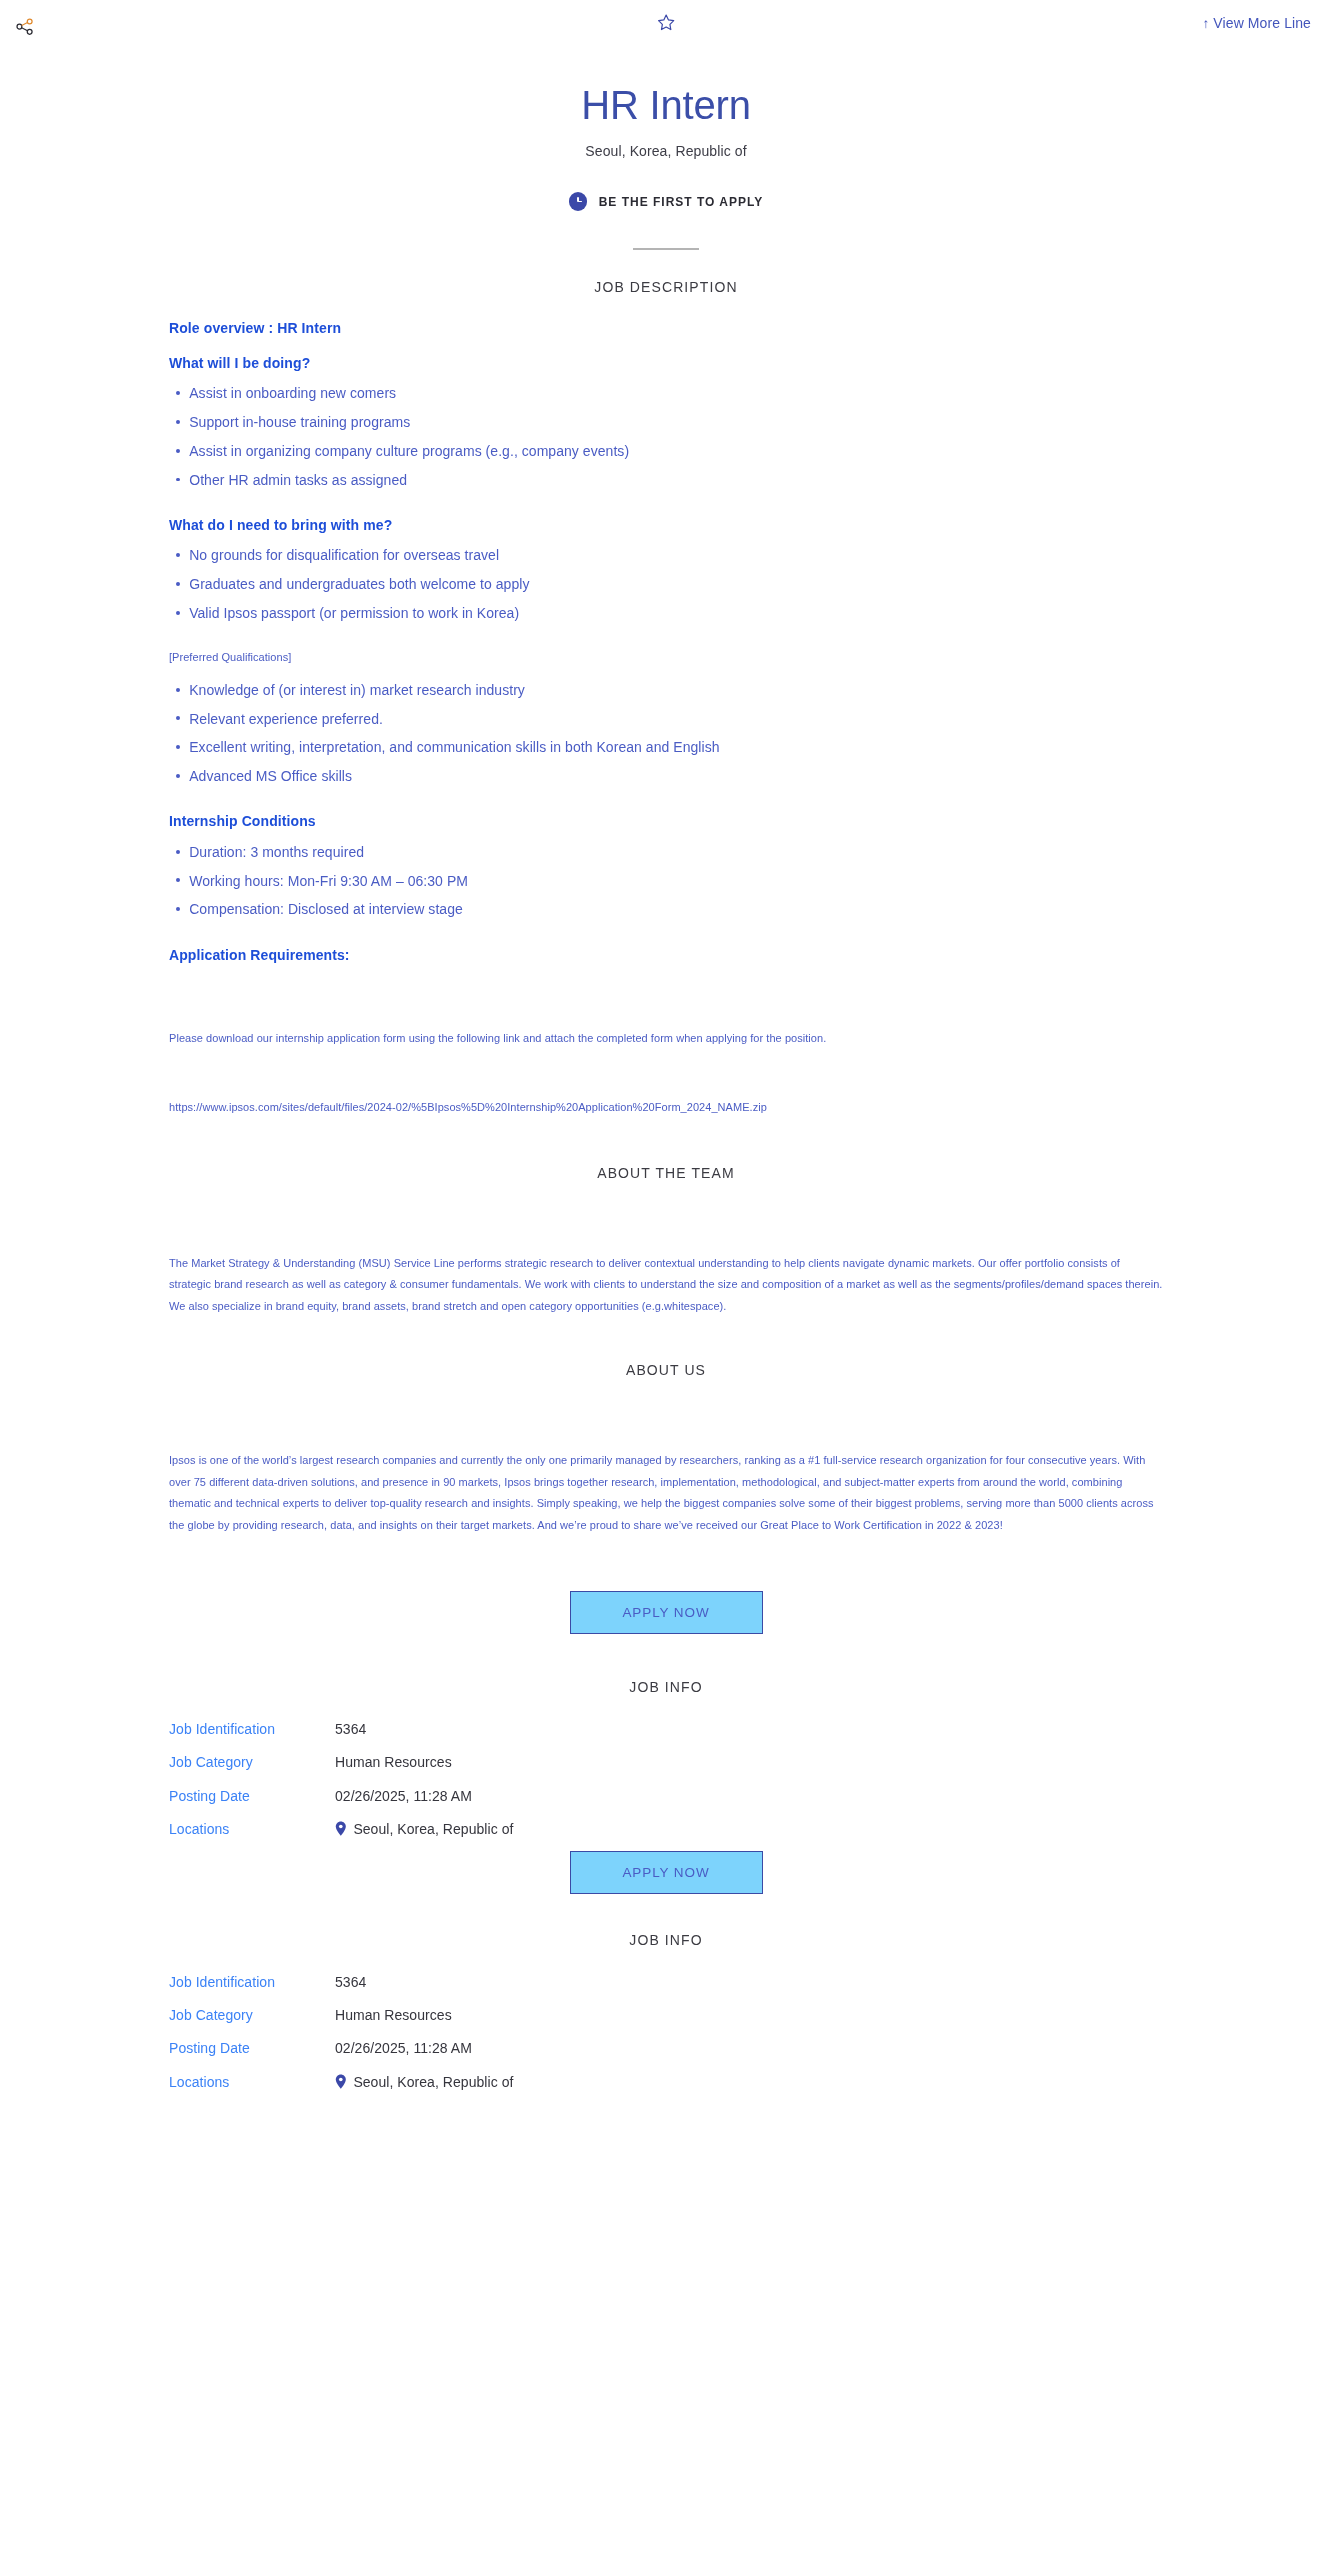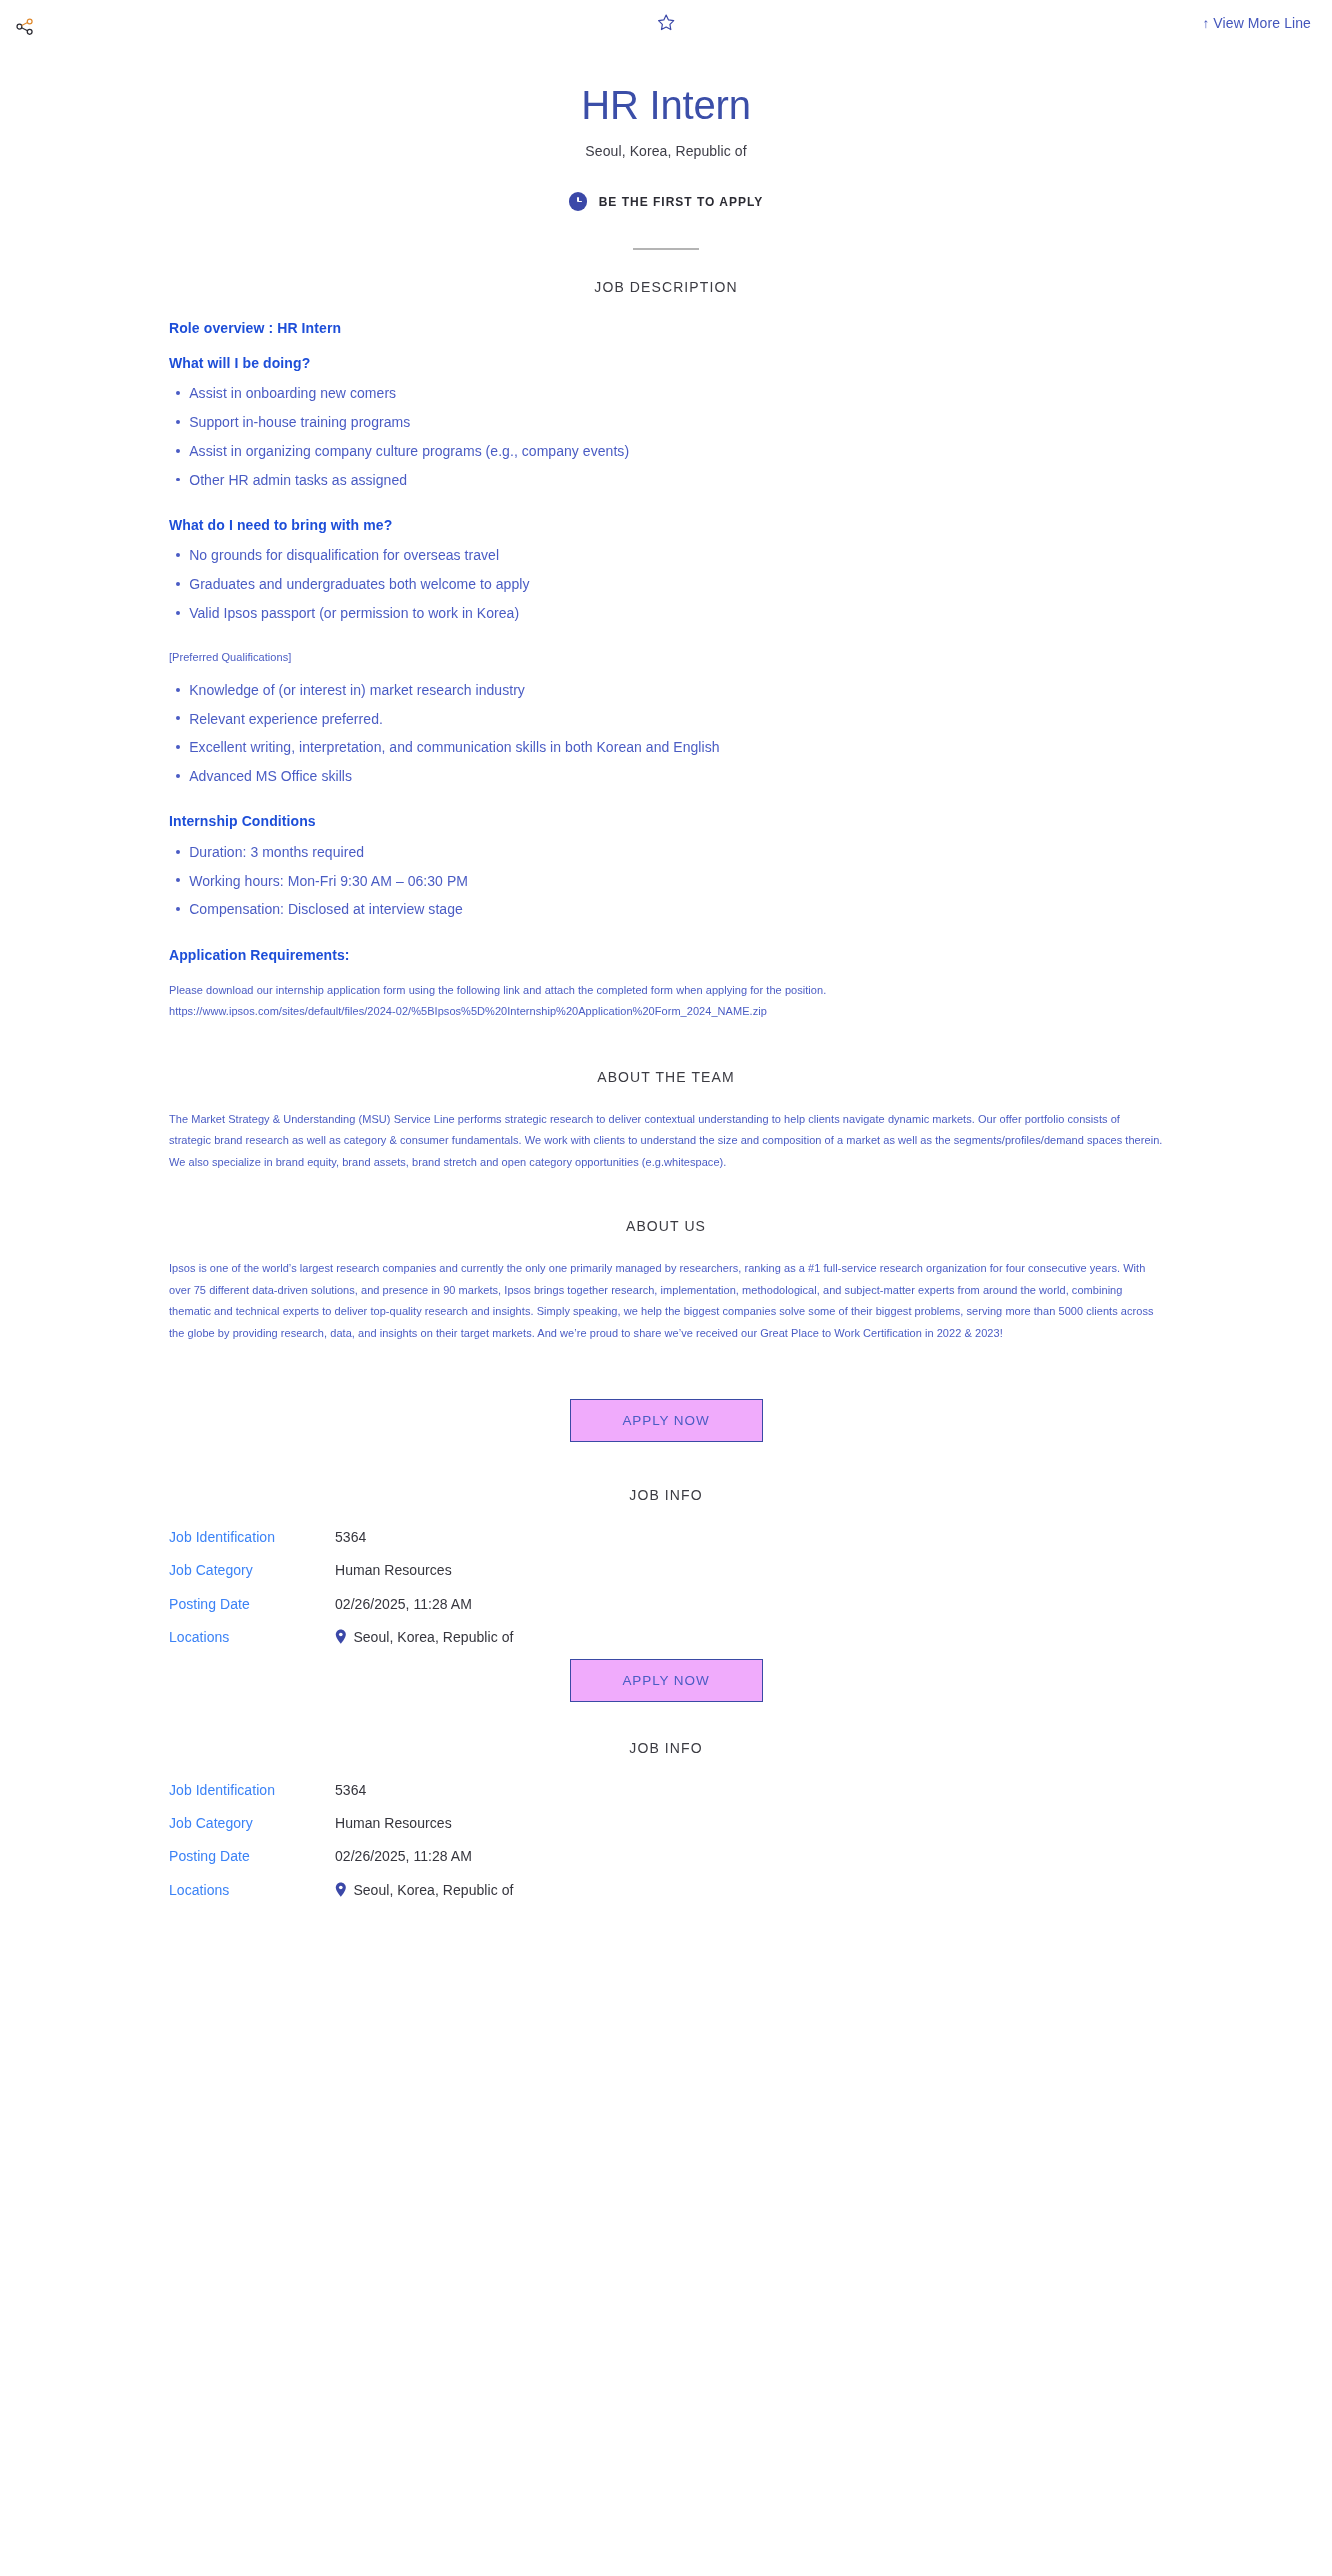--- a/index.html
+++ b/index.html
@@ -109,21 +109,21 @@
     letter-spacing: 1.1px;
     font-weight: 400;
   }
 
   .body-text {
     font-size: 11px;
     color: #4a5cc4;
     line-height: 1.83;
     letter-spacing: 0.05px;
   }
-  .body-text.dense { line-height: 1.95; }
+  .body-text.dense { line-height: 1.95; margin-top: 48px; }
 
   .sub-head {
     font-size: 14px;
     font-weight: 700;
     color: #1d4ed8;
     letter-spacing: 0.1px;
   }
 
   ul.bullets {
     margin: 9.7px 0 0 0;
@@ -145,21 +145,21 @@
     left: -11.6px; top: 6.8px;
     width: 3.9px; height: 3.9px;
     border-radius: 50%;
     background: #4a5cc4;
   }
 
   
   .apply-wrap { display: flex; justify-content: center; }
   .apply-btn {
     border: 1.4px solid #3b4aa5;
-    background: #f0abfc;
+    background: #7dd3fc;
     color: #4a5cc4;
     font-family: "Liberation Sans", sans-serif;
     font-size: 13.5px;
     letter-spacing: 0.9px;
     text-align: center;
     cursor: pointer;
     display: flex;
     align-items: center;
     justify-content: center;
   }

